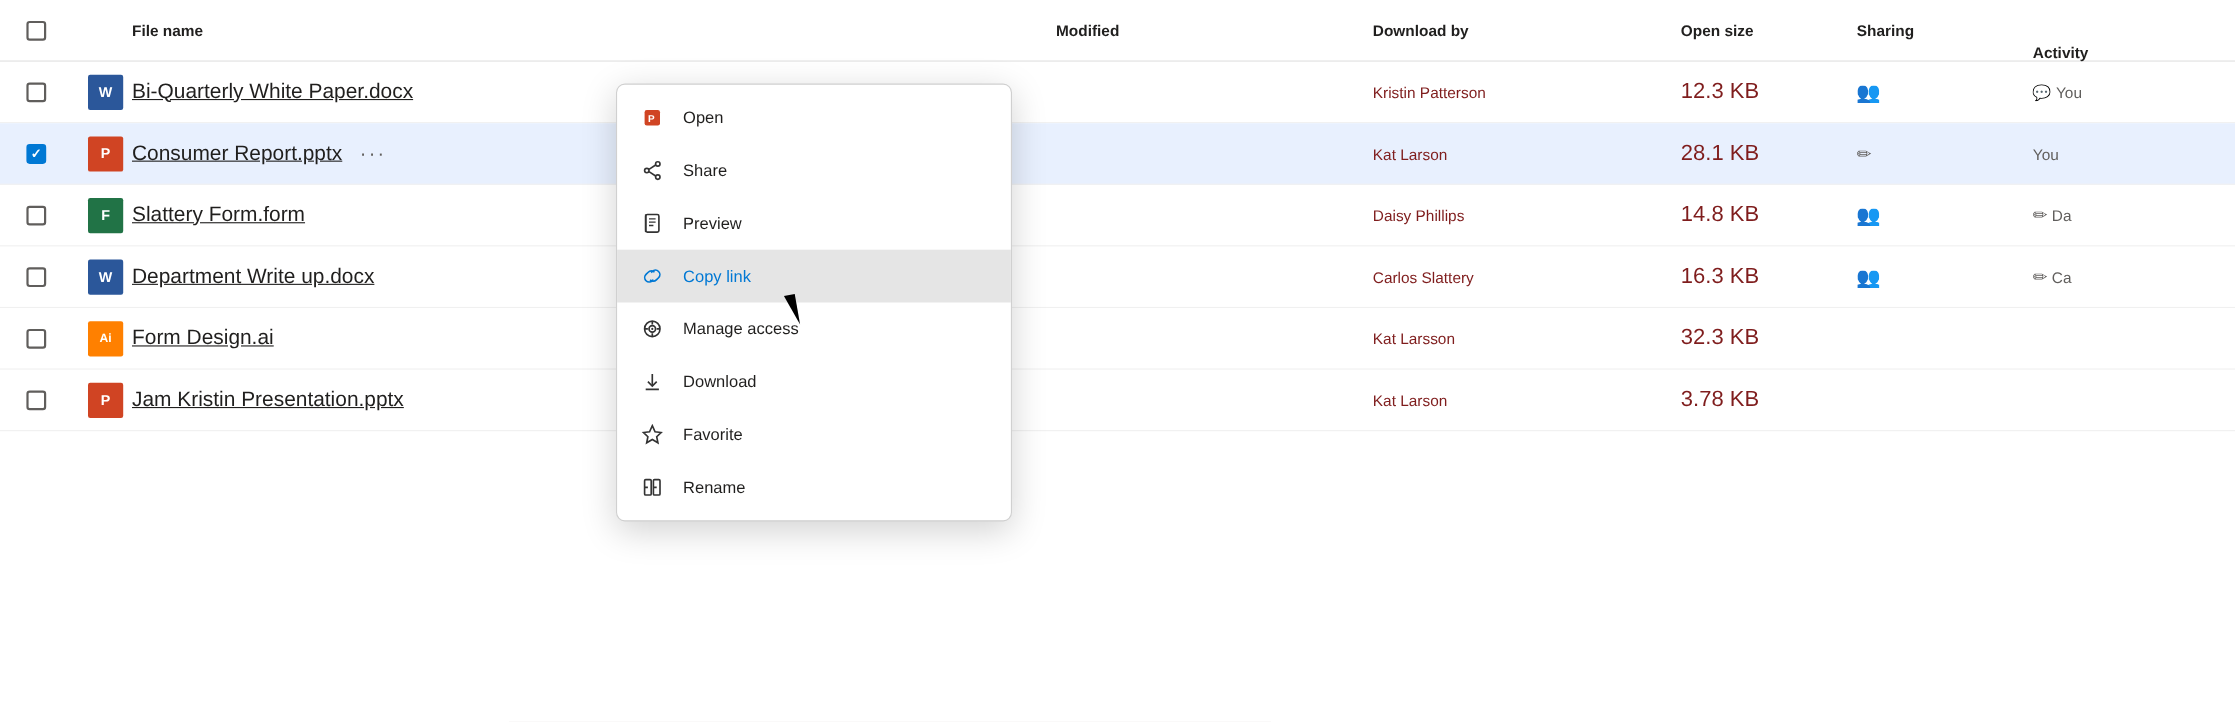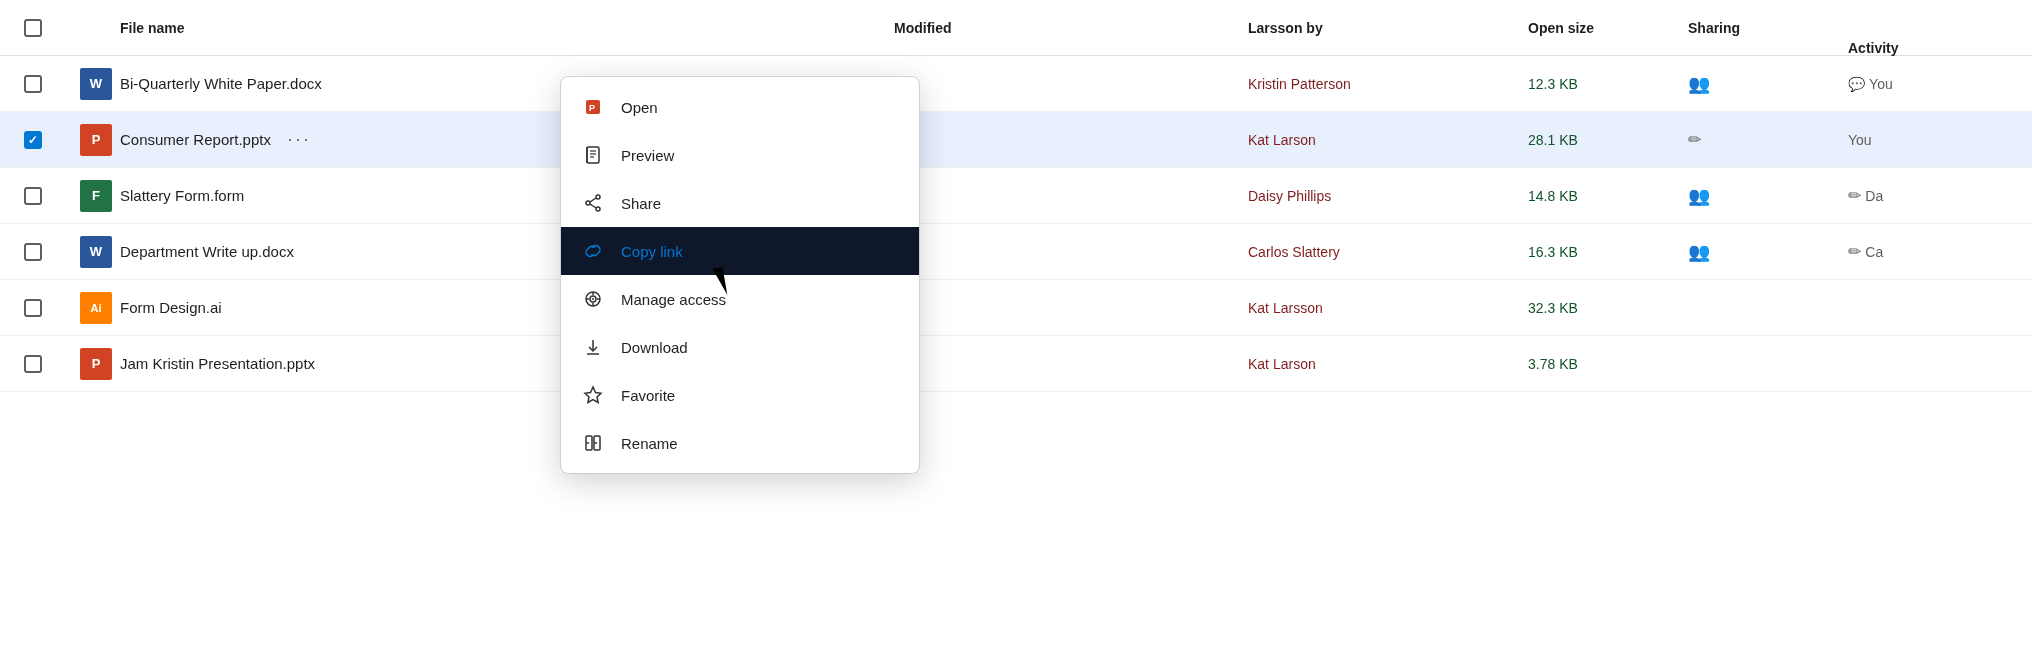--- a/index.html
+++ b/index.html
@@ -22,21 +22,21 @@
       display: flex;
       align-items: center;
       padding: 0 24px;
       height: 56px;
       border-bottom: 1px solid #e0e0e0;
       background: #fff;
     }
     .col-check { width: 48px; flex-shrink: 0; }
     .col-icon { width: 48px; flex-shrink: 0; }
     .col-name { flex: 1; min-width: 300px; }
-    .col-modified { width: 354px; flex-shrink: 0; text-align: left; margin-left: 32px; }
+    .col-modified { width: 288px; flex-shrink: 0; text-align: left; margin-left: 32px; }
     .col-modified-by { width: 280px; flex-shrink: 0; }
     .col-filesize { width: 160px; flex-shrink: 0; }
     .col-sharing { width: 160px; flex-shrink: 0; }
     .col-activity { width: 160px; flex-shrink: 0; margin-top: 40px; }
 
     .header-cell {
       font-weight: 600;
       font-size: 14px;
       color: #201f1e;
     }
@@ -102,36 +102,37 @@
     .icon-ai { background: #ff8000; color: white; }
 
     .name-cell {
       flex: 1;
       min-width: 300px;
       display: flex;
       align-items: center;
       gap: 8px;
     }
     .file-name {
-      font-size: 15px;
+      font-size: 19px;
       color: #201f1e;
+      text-decoration: underline;
     }
     .more-btn {
       margin-left: 8px;
       color: #605e5c;
       cursor: pointer;
       font-size: 18px;
       letter-spacing: 2px;
       display: none;
     }
     .file-row:hover .more-btn, .file-row.selected .more-btn { display: block; }
 
     .modified-cell { width: 320px; flex-shrink: 0; font-size: 14px; color: #605e5c; }
     .modified-by-cell { width: 280px; flex-shrink: 0; font-size: 14px; color: #7f1d1d; }
-    .filesize-cell { width: 160px; flex-shrink: 0; font-size: 14px; color: #14532d; }
+    .filesize-cell { width: 160px; flex-shrink: 0; font-size: 20px; color: #7f1d1d; }
     .sharing-cell { width: 160px; flex-shrink: 0; font-size: 14px; color: #605e5c; }
     .activity-cell { width: 160px; flex-shrink: 0; font-size: 14px; color: #605e5c; }
 
     .sharing-icon {
       font-size: 18px;
       color: #605e5c;
     }
     .edit-icon {
       font-size: 16px;
       color: #605e5c;
@@ -152,21 +153,21 @@
     }
     .menu-item {
       display: flex;
       align-items: center;
       padding: 12px 20px;
       gap: 16px;
       cursor: pointer;
       font-size: 15px;
       color: #201f1e;
     }
-    .menu-item.active { background: #0f172a; }
+    .menu-item.active { background: #e5e5e5; }
     .menu-icon {
       width: 24px;
       height: 24px;
       display: flex;
       align-items: center;
       justify-content: center;
       flex-shrink: 0;
     }
     .menu-icon svg {
       width: 20px;
@@ -199,21 +200,21 @@
 
 <div class="file-manager">
 
   <div class="table-header">
     <div class="col-check checkbox-cell">
       <div class="checkbox"></div>
     </div>
     <div class="col-icon"></div>
     <div class="col-name header-cell">File name</div>
     <div class="col-modified header-cell">Modified</div>
-    <div class="col-modified-by header-cell">Larsson by</div>
+    <div class="col-modified-by header-cell">Download by</div>
     <div class="col-filesize header-cell">Open size</div>
     <div class="col-sharing header-cell">Sharing</div>
     <div class="col-activity header-cell">Activity</div>
   </div>
 
   <div class="table-body">
 
     <div class="file-row">
       <div class="checkbox-cell">
         <div class="checkbox"></div>
@@ -336,46 +337,46 @@
 <div class="context-menu">
 
   <div class="menu-item">
     <div class="menu-icon">
       <svg viewBox="0 0 20 20" fill="none" stroke="none">
         <rect x="3" y="3" width="14" height="14" rx="2" fill="#d04423"></rect>
         <text x="6" y="14" font-size="9" fill="white" font-weight="bold">P</text>
       </svg>
     </div>
     <span>Open</span>
+  </div>
+
+  <div class="menu-item">
+    <div class="menu-icon">
+      <svg viewBox="0 0 20 20" fill="none" stroke="#333" stroke-width="1.5">
+        <circle cx="15" cy="4" r="2"></circle>
+        <circle cx="15" cy="16" r="2"></circle>
+        <circle cx="5" cy="10" r="2"></circle>
+        <line x1="7" y1="9" x2="13" y2="5"></line>
+        <line x1="7" y1="11" x2="13" y2="15"></line>
+      </svg>
+    </div>
+    <span>Share</span>
   </div>
 
   <div class="menu-item">
     <div class="menu-icon">
       <svg viewBox="0 0 20 20" fill="none" stroke="#333" stroke-width="1.5">
         <rect x="4" y="2" width="12" height="16" rx="1.5"></rect>
         <line x1="4" y1="2" x2="4" y2="18"></line>
         <polyline points="7,6 13,6" stroke="#333" stroke-width="1.2"></polyline>
         <polyline points="7,9 13,9" stroke="#333" stroke-width="1.2"></polyline>
         <polyline points="7,12 11,12" stroke="#333" stroke-width="1.2"></polyline>
       </svg>
     </div>
     <span>Preview</span>
-  </div>
-
-  <div class="menu-item">
-    <div class="menu-icon">
-      <svg viewBox="0 0 20 20" fill="none" stroke="#333" stroke-width="1.5">
-        <circle cx="15" cy="4" r="2"></circle>
-        <circle cx="15" cy="16" r="2"></circle>
-        <circle cx="5" cy="10" r="2"></circle>
-        <line x1="7" y1="9" x2="13" y2="5"></line>
-        <line x1="7" y1="11" x2="13" y2="15"></line>
-      </svg>
-    </div>
-    <span>Share</span>
   </div>
 
   <div class="menu-item active">
     <div class="menu-icon">
       <svg viewBox="0 0 20 20" fill="none" stroke="#0078d4" stroke-width="1.5">
         <path d="M8 13.5a4 4 0 0 0 5.7 0l2-2a4 4 0 0 0-5.7-5.7l-1 1"></path>
         <path d="M12 6.5a4 4 0 0 0-5.7 0l-2 2a4 4 0 0 0 5.7 5.7l1-1"></path>
       </svg>
     </div>
     <span style="color:#0078d4;">Copy link</span>

